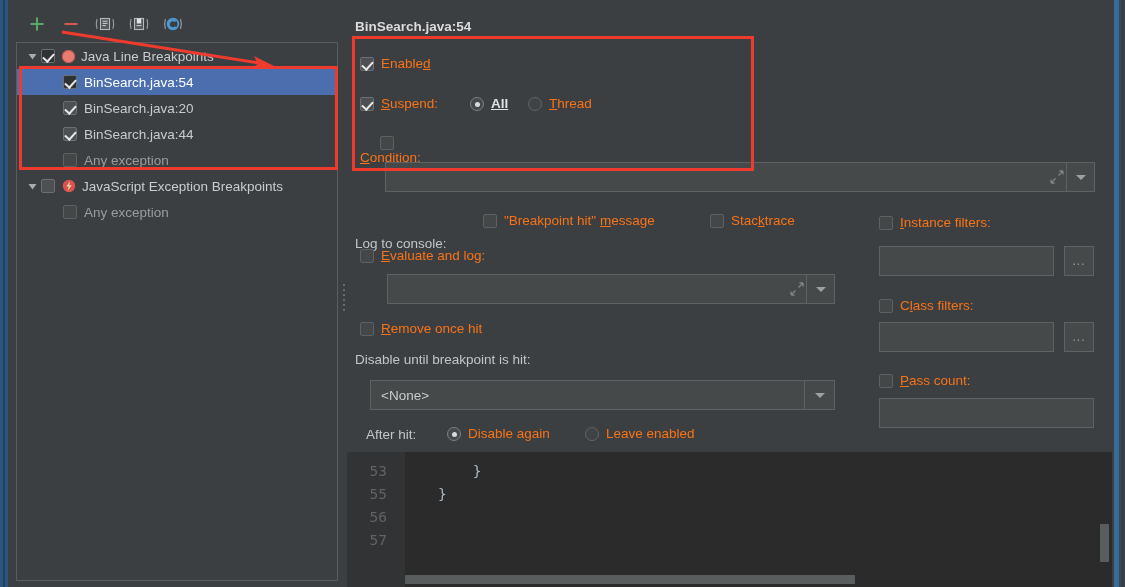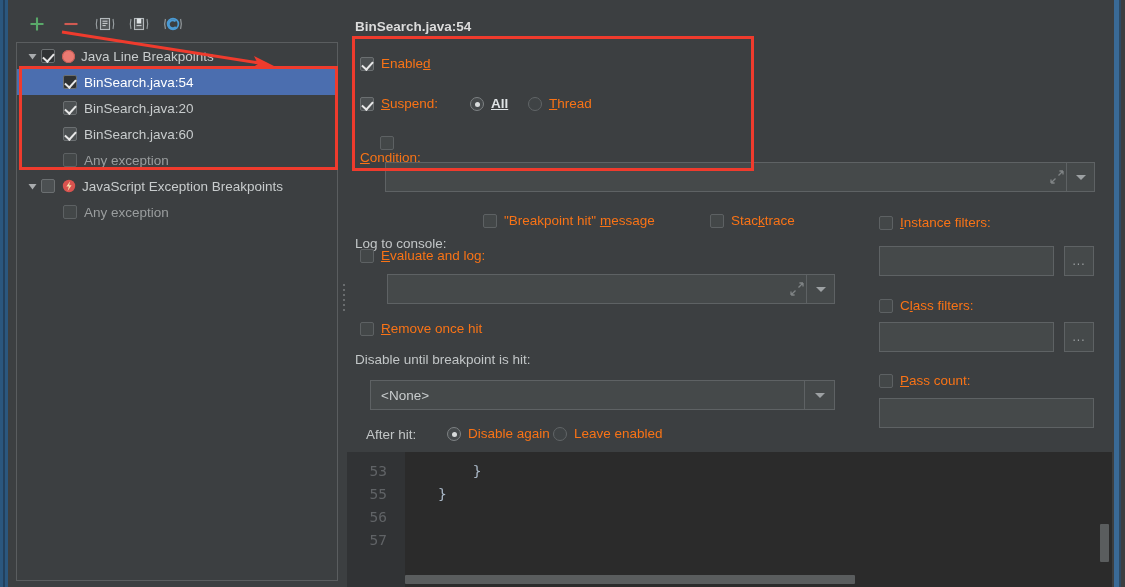--- a/index.html
+++ b/index.html
@@ -174,21 +174,21 @@
         <span class="tree-label">BinSearch.java:54</span>
       </div>
       <div class="tree-row">
         <span class="indent2"></span>
         <span class="cb checked"></span>
         <span class="tree-label">BinSearch.java:20</span>
       </div>
       <div class="tree-row">
         <span class="indent2"></span>
         <span class="cb checked"></span>
-        <span class="tree-label">BinSearch.java:60</span>
+        <span class="tree-label">BinSearch.java:44</span>
       </div>
 
       <div class="tree-row">
         <span class="indent2"></span>
         <span class="cb dim"></span>
         <span class="tree-label muted">Any exception</span>
       </div>
 
       <div class="tree-row">
         <span class="twisty">
@@ -297,21 +297,21 @@
     <span class="btn">
         <span class="caret"></span>
       </span>
   </div>
 
   <div class="plain-label" style="left:366px; top:427px;">After hit:</div>
   <div class="ck-row" style="left:447px; top:426px;">
     <span class="radio on"></span>
     <span class="ck-label">Disable again</span>
   </div>
-  <div class="ck-row" style="left:553px; top:426px;">
+  <div class="ck-row" style="left:585px; top:426px;">
     <span class="radio dim"></span>
     <span class="ck-label">Leave enabled</span>
   </div>
 
   <div class="ck-row" style="left:879px; top:215px;">
     <span class="cb dim"></span>
     <span class="ck-label"><span class="u">I</span>nstance filters:</span>
   </div>
   <div class="txtfield tall" style="left:879px; top:246px; width:175px;"></div>
   <div class="ellipsis-btn" style="left:1064px; top:246px;">

